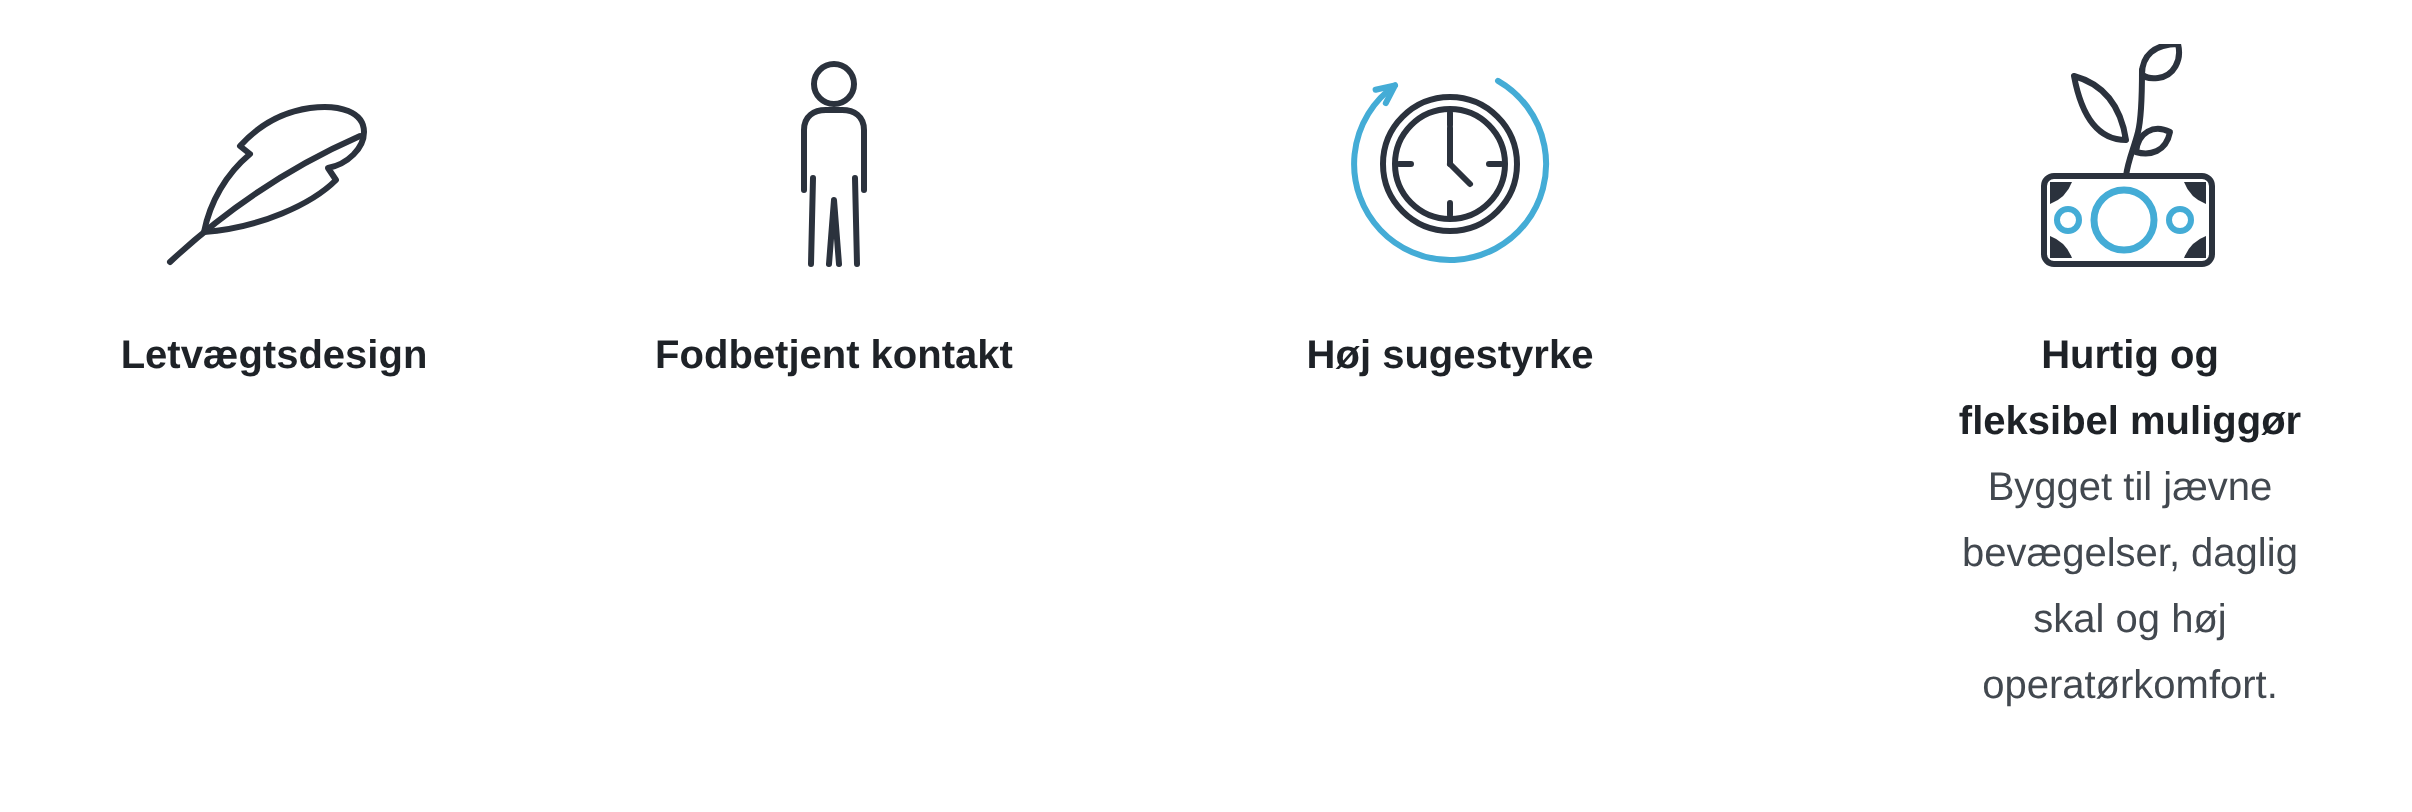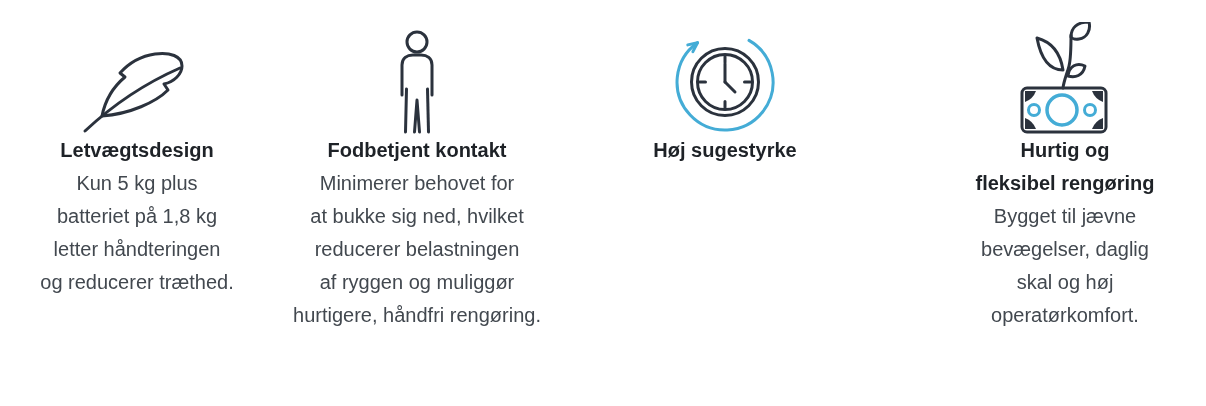--- a/index.html
+++ b/index.html
@@ -40,20 +40,21 @@
   }
   .stroke-blue {
     fill: none;
     stroke: var(--icon-accent, #44acd6);
     stroke-width: 3;
     stroke-linecap: round;
     stroke-linejoin: round;
   }
   .fill-dark { fill: var(--icon-dark, #2b323d); stroke: none; }
   .feature-title {
+    margin-top: 28px;
     font-size: 20px;
     line-height: 33px;
     font-weight: bold;
     color: var(--title-color, #1e2227);
     white-space: pre-line;
   }
   .feature-desc {
     font-size: 20px;
     line-height: 33px;
     color: var(--body-color, #42484f);
@@ -64,42 +65,33 @@
 <body style="--icon-dark: #2b323d; --icon-accent: #44acd6; --title-color: #1e2227; --body-color: #42484f; background: rgb(255, 255, 255);">
 
 <div class="feature" id="feature-1">
   <div class="icon-wrap">
     <svg width="110" height="88" viewBox="0 0 110 88">
       <path class="stroke" d="M20,70 C23,55 31,41 43,31 L38,27 C47,17 59,10 73,8 C88,6 100,10 100,20 C100,28 92,36 82,38 L86,44 C74,56 48,68 20,70 Z"></path>
       <path class="stroke" d="M3,85 C34,56 66,36 98,22"></path>
     </svg>
   </div>
   <div class="feature-title">Letvægtsdesign</div>
-  <div class="feature-desc">Kun 5 kg plus
-batteriet på 1,8 kg
-letter håndteringen
-og reducerer træthed.</div>
 </div>
 
 <div class="feature" id="feature-2">
   <div class="icon-wrap">
     <svg width="46" height="104" viewBox="0 0 46 104">
       <circle class="stroke" cx="23" cy="12" r="10"></circle>
       <path class="stroke" d="M8,65 L8,35 C8,28 13,25 19,25 L27,25 C33,25 38,28 38,35 L38,65"></path>
       <path class="stroke" d="M12.5,59 L11.5,102"></path>
       <path class="stroke" d="M33.5,59 L34.5,102"></path>
       <path class="stroke" d="M20.5,102 L23,70 L25.5,102"></path>
     </svg>
   </div>
   <div class="feature-title">Fodbetjent kontakt</div>
-  <div class="feature-desc">Minimerer behovet for
-at bukke sig ned, hvilket
-reducerer belastningen
-af ryggen og muliggør
-hurtigere, håndfri rengøring.</div>
 </div>
 
 <div class="feature" id="feature-3">
   <div class="icon-wrap">
     <svg width="104" height="104" viewBox="0 0 104 104">
       <circle class="stroke" cx="52" cy="52" r="33.5"></circle>
       <circle class="stroke" cx="52" cy="52" r="27.5"></circle>
       <path class="stroke" d="M52,26.5 L52,32.5 M52,71.5 L52,77.5 M26.5,52 L32.5,52 M71.5,52 L77.5,52"></path>
       <path class="stroke" d="M52,52 L52,34"></path>
       <path class="stroke" d="M52,52 L62,62"></path>
@@ -121,18 +113,18 @@
       <path class="fill-dark" d="M17,69 L6,69 L6,80 Q14,77 17,69 Z"></path>
       <path class="fill-dark" d="M73,69 L84,69 L84,80 Q76,77 73,69 Z"></path>
       <path class="fill-dark" d="M6,96 Q14,99 17,107 L6,107 Z"></path>
       <path class="fill-dark" d="M84,96 Q76,99 73,107 L84,107 Z"></path>
       <circle class="stroke-blue" cx="43" cy="88" r="15" style="stroke-width:3.5"></circle>
       <circle class="stroke-blue" cx="15" cy="88" r="5.5"></circle>
       <circle class="stroke-blue" cx="71" cy="88" r="5.5"></circle>
     </svg>
   </div>
   <div class="feature-title">Hurtig og
-fleksibel rengøring</div>
+fleksibel muliggør</div>
   <div class="feature-desc">Bygget til jævne
 bevægelser, daglig
 skal og høj
 operatørkomfort.</div>
 </div>
 
 </body></html>

